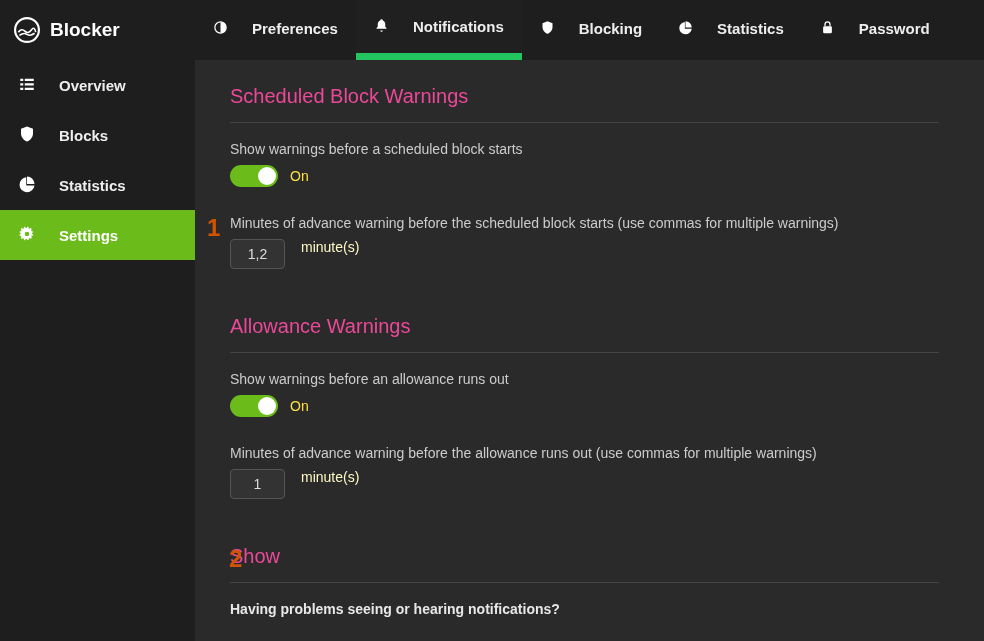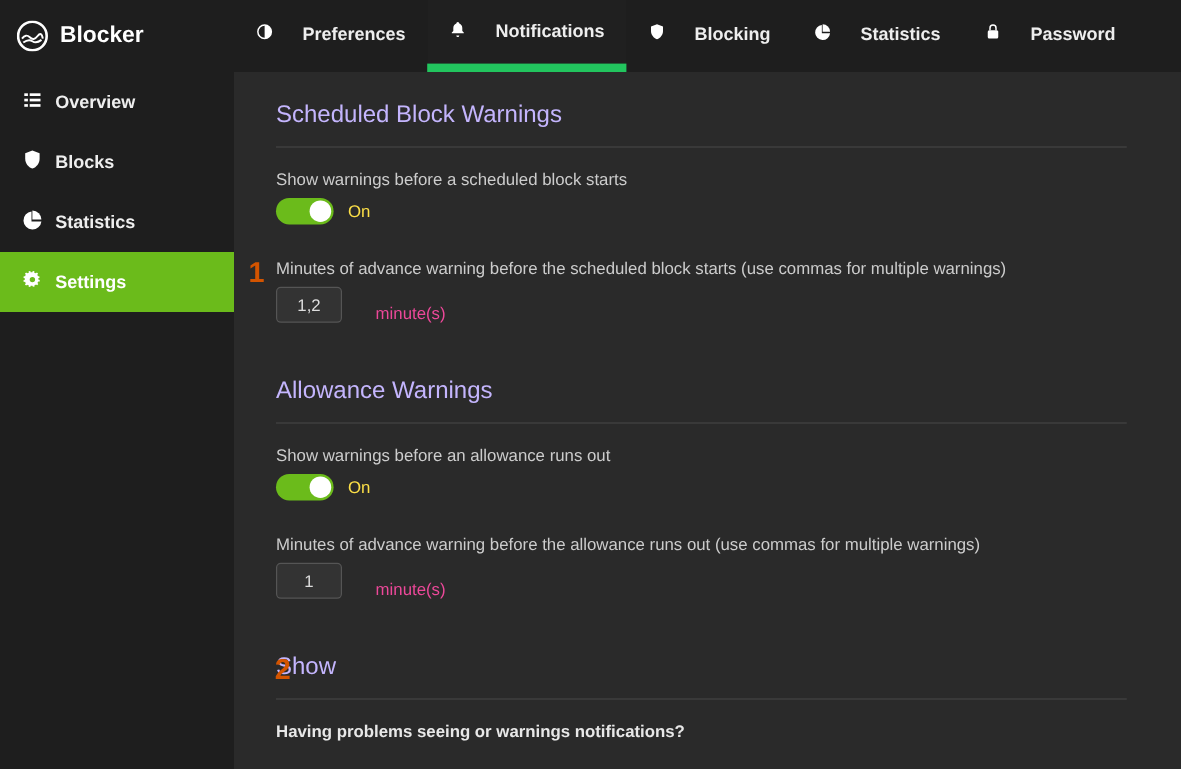--- a/index.html
+++ b/index.html
@@ -7,41 +7,41 @@
   .topbar { position:absolute; top:0; left:0; right:0; height:60px; background:#1e1e1e; display:flex; align-items:center; }
   .brand { display:flex; align-items:center; gap:10px; width:195px; padding-left:14px; }
   .brand .logo { width:26px; height:26px; }
   .brand .name { font-size:19px; font-weight:700; color:#fff; }
   .tabs { display:flex; align-items:stretch; height:60px; }
   .tab { display:flex; align-items:center; gap:24px; padding:12px 18px; font-size:15px; font-weight:600; color:#eee; cursor:pointer; border-bottom:3px solid transparent; }
   .tab.active { background:#202020; border-bottom:7px solid #22c55e; }
   .tab svg { width:15px; height:15px; }
   
   .sidebar { position:absolute; left:0; top:60px; bottom:0; width:195px; background:#1e1e1e; }
-  .side-item { display:flex; align-items:center; gap:10px; height:50px; padding-left:18px; font-size:15px; font-weight:600; color:#eee; cursor:pointer; }
+  .side-item { display:flex; align-items:center; gap:23px; height:50px; padding-left:18px; font-size:15px; font-weight:600; color:#eee; cursor:pointer; }
   .side-item.active { background:#6bbb1b; color:#fff; }
   .side-item svg { width:18px; height:18px; }
   
   .content-wrap { position:absolute; left:195px; top:60px; right:0; bottom:0; background:#2a2a2a; }
   .content { position:absolute; inset:0; overflow-y:auto; padding:25px 45px 40px 35px; }
   .content::-webkit-scrollbar { width:18px; }
   .content::-webkit-scrollbar-track { background:#e8e8e8; }
   .content::-webkit-scrollbar-thumb { background:#b8b8b8; }
   .content::-webkit-scrollbar-button { background:#e8e8e8; height:18px; }
   
-  h2 { font-size:20px; font-weight:400; color:#c4b5fd; margin-bottom:14px; }
+  h2 { font-size:20px; font-weight:400; color:#ec4899; margin-bottom:14px; }
   hr.sep { border:none; border-top:1px solid #444; margin-bottom:18px; }
   .setting-label { font-size:14px; color:#ccc; margin-bottom:8px; }
   .toggle-row { display:flex; align-items:center; gap:12px; margin-bottom:28px; }
   .toggle { width:48px; height:22px; background:#6bbb1b; border-radius:11px; position:relative; cursor:pointer; }
   .toggle .knob { position:absolute; width:18px; height:18px; background:#fff; border-radius:50%; top:2px; right:2px; }
   .toggle-state { font-size:14px; color:#fde047; }
-  .input-row { display:flex; align-items:flex-end; gap:28px; margin-bottom:46px; }
+  .input-row { display:flex; align-items:flex-start; gap:16px; margin-bottom:46px; }
   .num-input { width:55px; height:30px; background:#333; border:1px solid #555; border-radius:4px; color:#ddd; text-align:center; font-size:14px; }
-  .unit { font-size:14px; color:#ec4899; }
+  .unit { font-size:14px; color:#fef9c3; }
   .help-q { font-size:14px; font-weight:700; color:#e8e8e8; }
   
   .annot { position:absolute; font-size:24px; font-weight:700; color:#d35400; z-index:10; pointer-events:none; }
   .a1 { left:207px; top:214px; }
   .a2 { left:229px; top:545px; }
 </style>
 </head>
 <body>
 
 <div class="annot a1">1</div>
@@ -156,17 +156,17 @@
       <span class="toggle-state">On</span>
     </div>
     <div class="setting-label">Minutes of advance warning before the allowance runs out (use commas for multiple warnings)</div>
     <div class="input-row">
       <input class="num-input" value="1" style="">
       <span class="unit">minute(s)</span>
     </div>
 
     <h2>Show</h2>
     <hr class="sep">
-    <div class="help-q">Having problems seeing or warnings notifications?</div>
+    <div class="help-q">Having problems seeing or hearing notifications?</div>
     <div style="height:40px"></div>
 
   </div>
 </div>
 
 </body></html>

